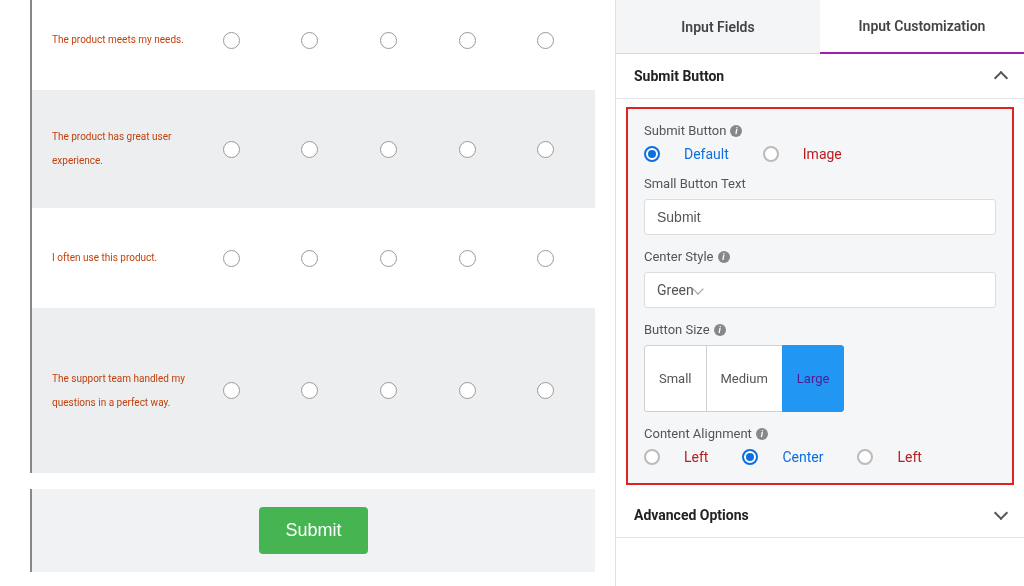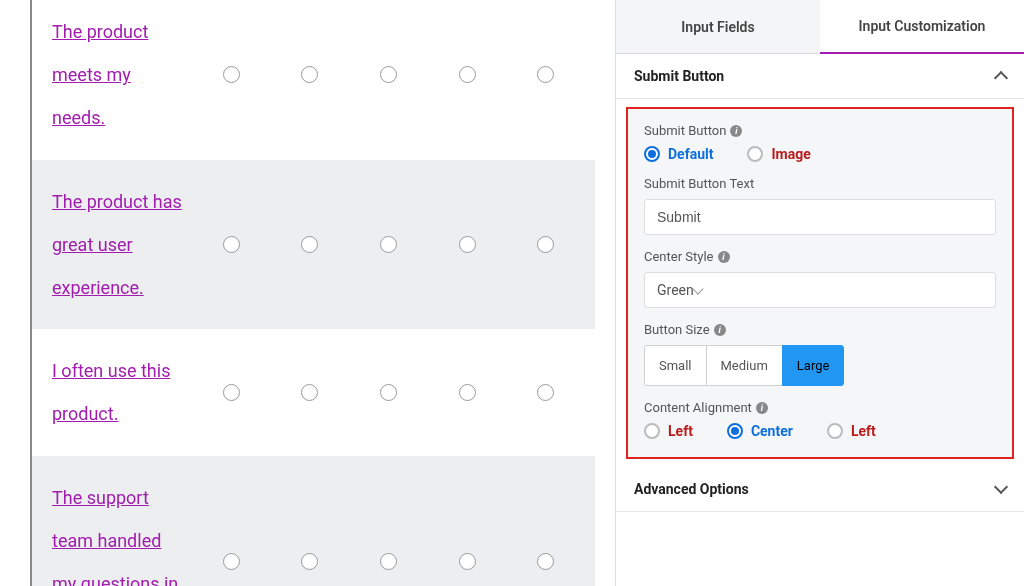--- a/index.html
+++ b/index.html
@@ -24,25 +24,24 @@
       align-items: center;
       padding: 20px 10px 20px 20px;
     }
     .survey-row:nth-child(1) { background: #fff; min-height: 90px;}
     .survey-row:nth-child(2) { background: #eceef0; min-height: 118px; justify-content: space-between;}
     .survey-row:nth-child(3) { background: #fff; min-height: 100px;}
     .survey-row:nth-child(4) { background: #eceef0; min-height: 165px;}
     .survey-row:first-child { padding-top: 10px; }
     .question {
       width: 140px;
-      font-size: 18px;
-      color: #a21caf;
+      font-size: 10px;
+      color: #c2410c;
       line-height: 2.4;
       padding-right: 5px;
-      text-decoration: underline;
     }
     .radios {
       display: flex;
       flex: 1;
       justify-content: space-around;
     }
     .radio-circle {
       width: 17px;
       height: 17px;
       border: 1.5px solid #999;
@@ -132,23 +131,23 @@
       font-style: italic;
       font-weight: bold;
     }
     .radio-group {
       display: flex;
       gap: 34px;
     }
     .radio-opt {
       display: flex;
       align-items: center;
-      gap: 8px;
-      font-size: 14px;
-      font-weight: 700;
+      gap: 24px;
+      font-size: 14px;
+      font-weight: 400;
       cursor: pointer;
     }
     .radio-btn {
       width: 16px;
       height: 16px;
       border: 2px solid #bbb;
       border-radius: 50%;
       background: #fff;
       position: relative;
     }
@@ -188,33 +187,33 @@
       color: #555;
       background: #fff;
       display: flex;
       align-items: center;
       cursor: pointer;
     }
     .btn-group {
       display: flex;
     }
     .btn-group .seg {
-      padding: 12px 14px;
+      padding: 25px 14px;
       border: 1px solid #d0d0d0;
       font-size: 13px;
       color: #555;
       background: #fff;
       cursor: pointer;
       margin-left: -1px;
     }
     .btn-group .seg:first-child { border-radius: 3px 0 0 3px; margin-left: 0;}
     .btn-group .seg:last-child { border-radius: 0 3px 3px 0; }
     .btn-group .seg.active {
       background: #2196f3;
-      color: #000000;
+      color: #4c1d95;
       border-color: #2196f3;
     }
     .chevron {
       width: 10px;
       height: 10px;
       border-right: 2px solid #555;
       border-bottom: 2px solid #555;
       transform: rotate(45deg);
       margin-top: -4px;
     }
@@ -305,21 +304,21 @@
         </div>
         <div class="radio-opt">
           <div class="radio-btn"></div>
           <span>Image</span>
         </div>
       </div>
     </div>
 
     <div class="field-group">
       <div class="field-label">
-        <span>Submit Button Text</span>
+        <span>Small Button Text</span>
       </div>
       <input class="text-input" value="Submit" style="">
     </div>
 
     <div class="field-group">
       <div class="field-label">
         <span>Center Style</span>
         <span class="info-icon">i</span>
       </div>
       <div class="select-input">

